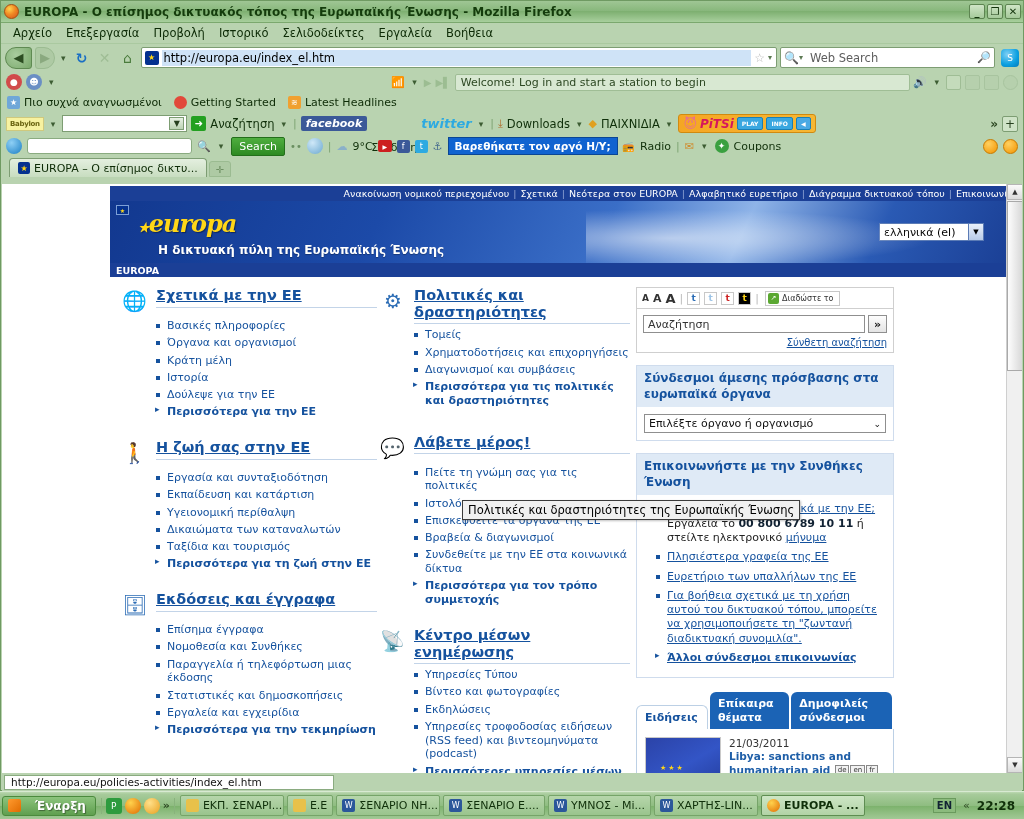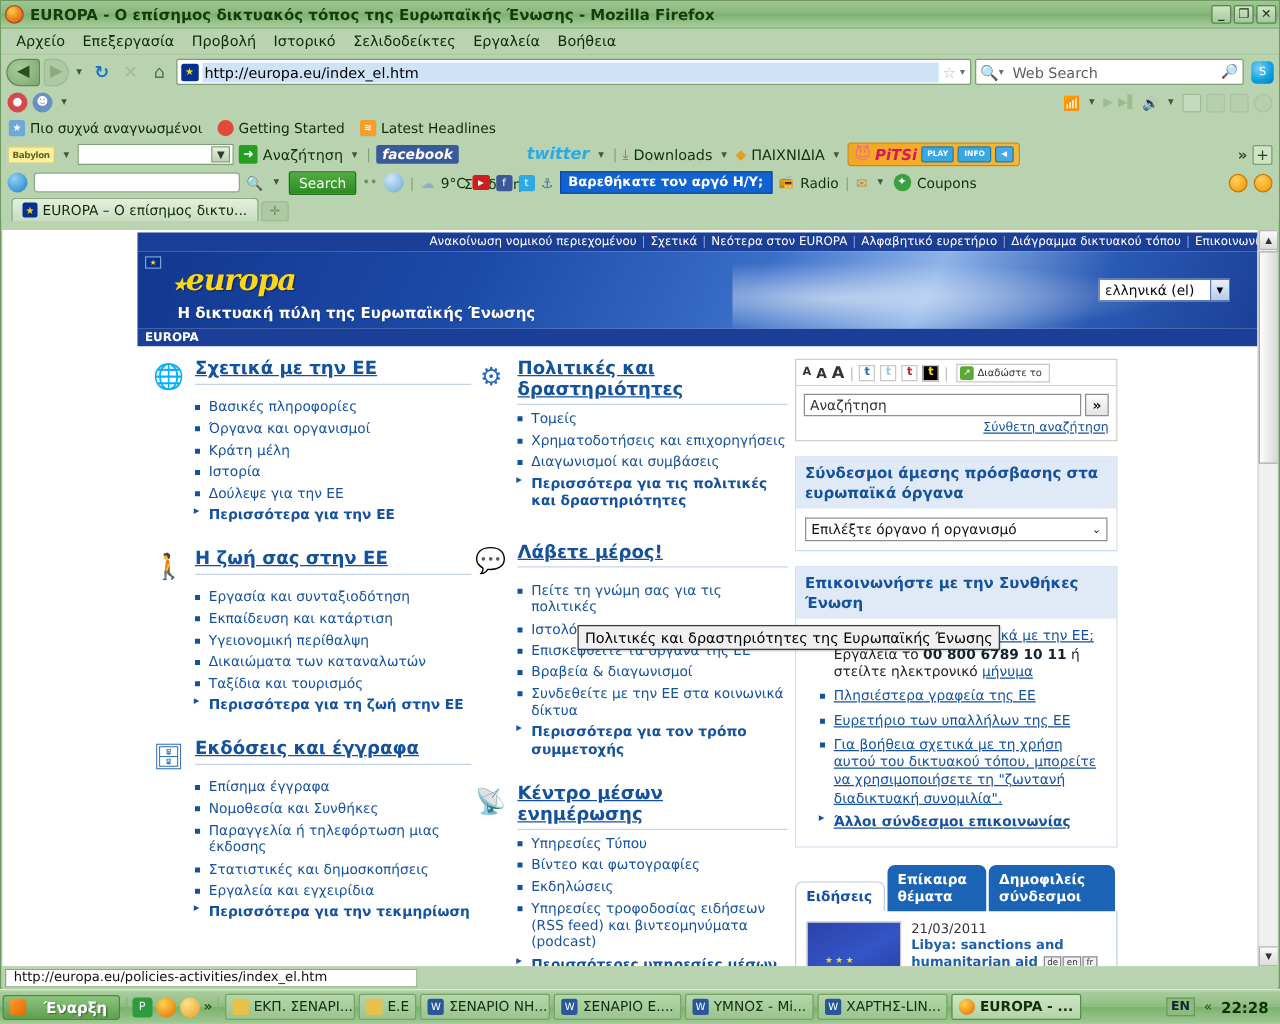--- a/index.html
+++ b/index.html
@@ -203,21 +203,21 @@
     position:absolute; left:6px; top:4px; width:13px;height:10px;background:#04318f;border:1px solid #7c9fd6;
     display:flex;align-items:center;justify-content:center; color:#ffd617; font-size:6px;
   }
   .eulogo {
     position:absolute; left:28px; top:8px; color:#ffd617; font-size:24px;
     font-weight:bold; font-style:italic; font-family:"DejaVu Serif", serif;
     text-shadow:1px 1px 1px rgba(0,0,0,0.4); letter-spacing:-1px;
   }
   .eulogo .star { color:#ffd617; font-size:13px; }
   .eusub {
-    position:absolute; left:32px; top:42px; color:#fff; font-size:12px; font-weight:bold;
+    position:absolute; left:48px; top:42px; color:#fff; font-size:12px; font-weight:bold;
     text-shadow:0 1px 1px rgba(0,0,0,0.3);
   }
   .langsel {
     position:absolute; right:22px; top:22px; width:105px; height:18px;
     background:#fff; border:1px solid #5b7bb5; display:flex;align-items:center;
     font-size:11px; color:#000; padding-left:4px;
   }
   .langsel .ar { margin-left:auto; width:15px;height:16px;background:linear-gradient(#e9f0fb,#b8cbe8);border-left:1px solid #5b7bb5;display:flex;align-items:center;justify-content:center;font-size:7px;}
   .eucrumb {
     position:absolute; left:108px; top:79px; width:896px; height:14px;
@@ -438,20 +438,21 @@
 
   <div class="addonbar">
     <div class="circleicon" style="background:#d14b4b;">●</div>
     <div class="circleicon" style="background:#6a8fc4;">☻</div>
     <div class="navdrop">▾</div>
     <div style="flex:1 1 auto;"></div>
     <div style="color:#7fa474;font-size:11px;">📶</div>
     <div class="navdrop">▾</div>
     <div style="color:#9cbd92;font-size:10px;">▶</div>
     <div style="color:#9cbd92;font-size:10px;">▶▌</div>
+    <div class="radiofield">Welcome! Log in and start a station to begin</div>
     <div style="color:#2c4722;font-size:11px;">🔊</div>
     <div class="navdrop">▾</div>
     <div class="graybtn"></div>
     <div class="graybtn" style="background:#b6d0ad;border-color:#a8c49f;"></div>
     <div class="graybtn" style="background:#b6d0ad;border-color:#a8c49f;"></div>
     <div class="graybtn" style="background:#b6d0ad;border-color:#a8c49f;border-radius:50%;"></div>
   </div>
 
   <div class="bmbar">
     <div class="bm">

